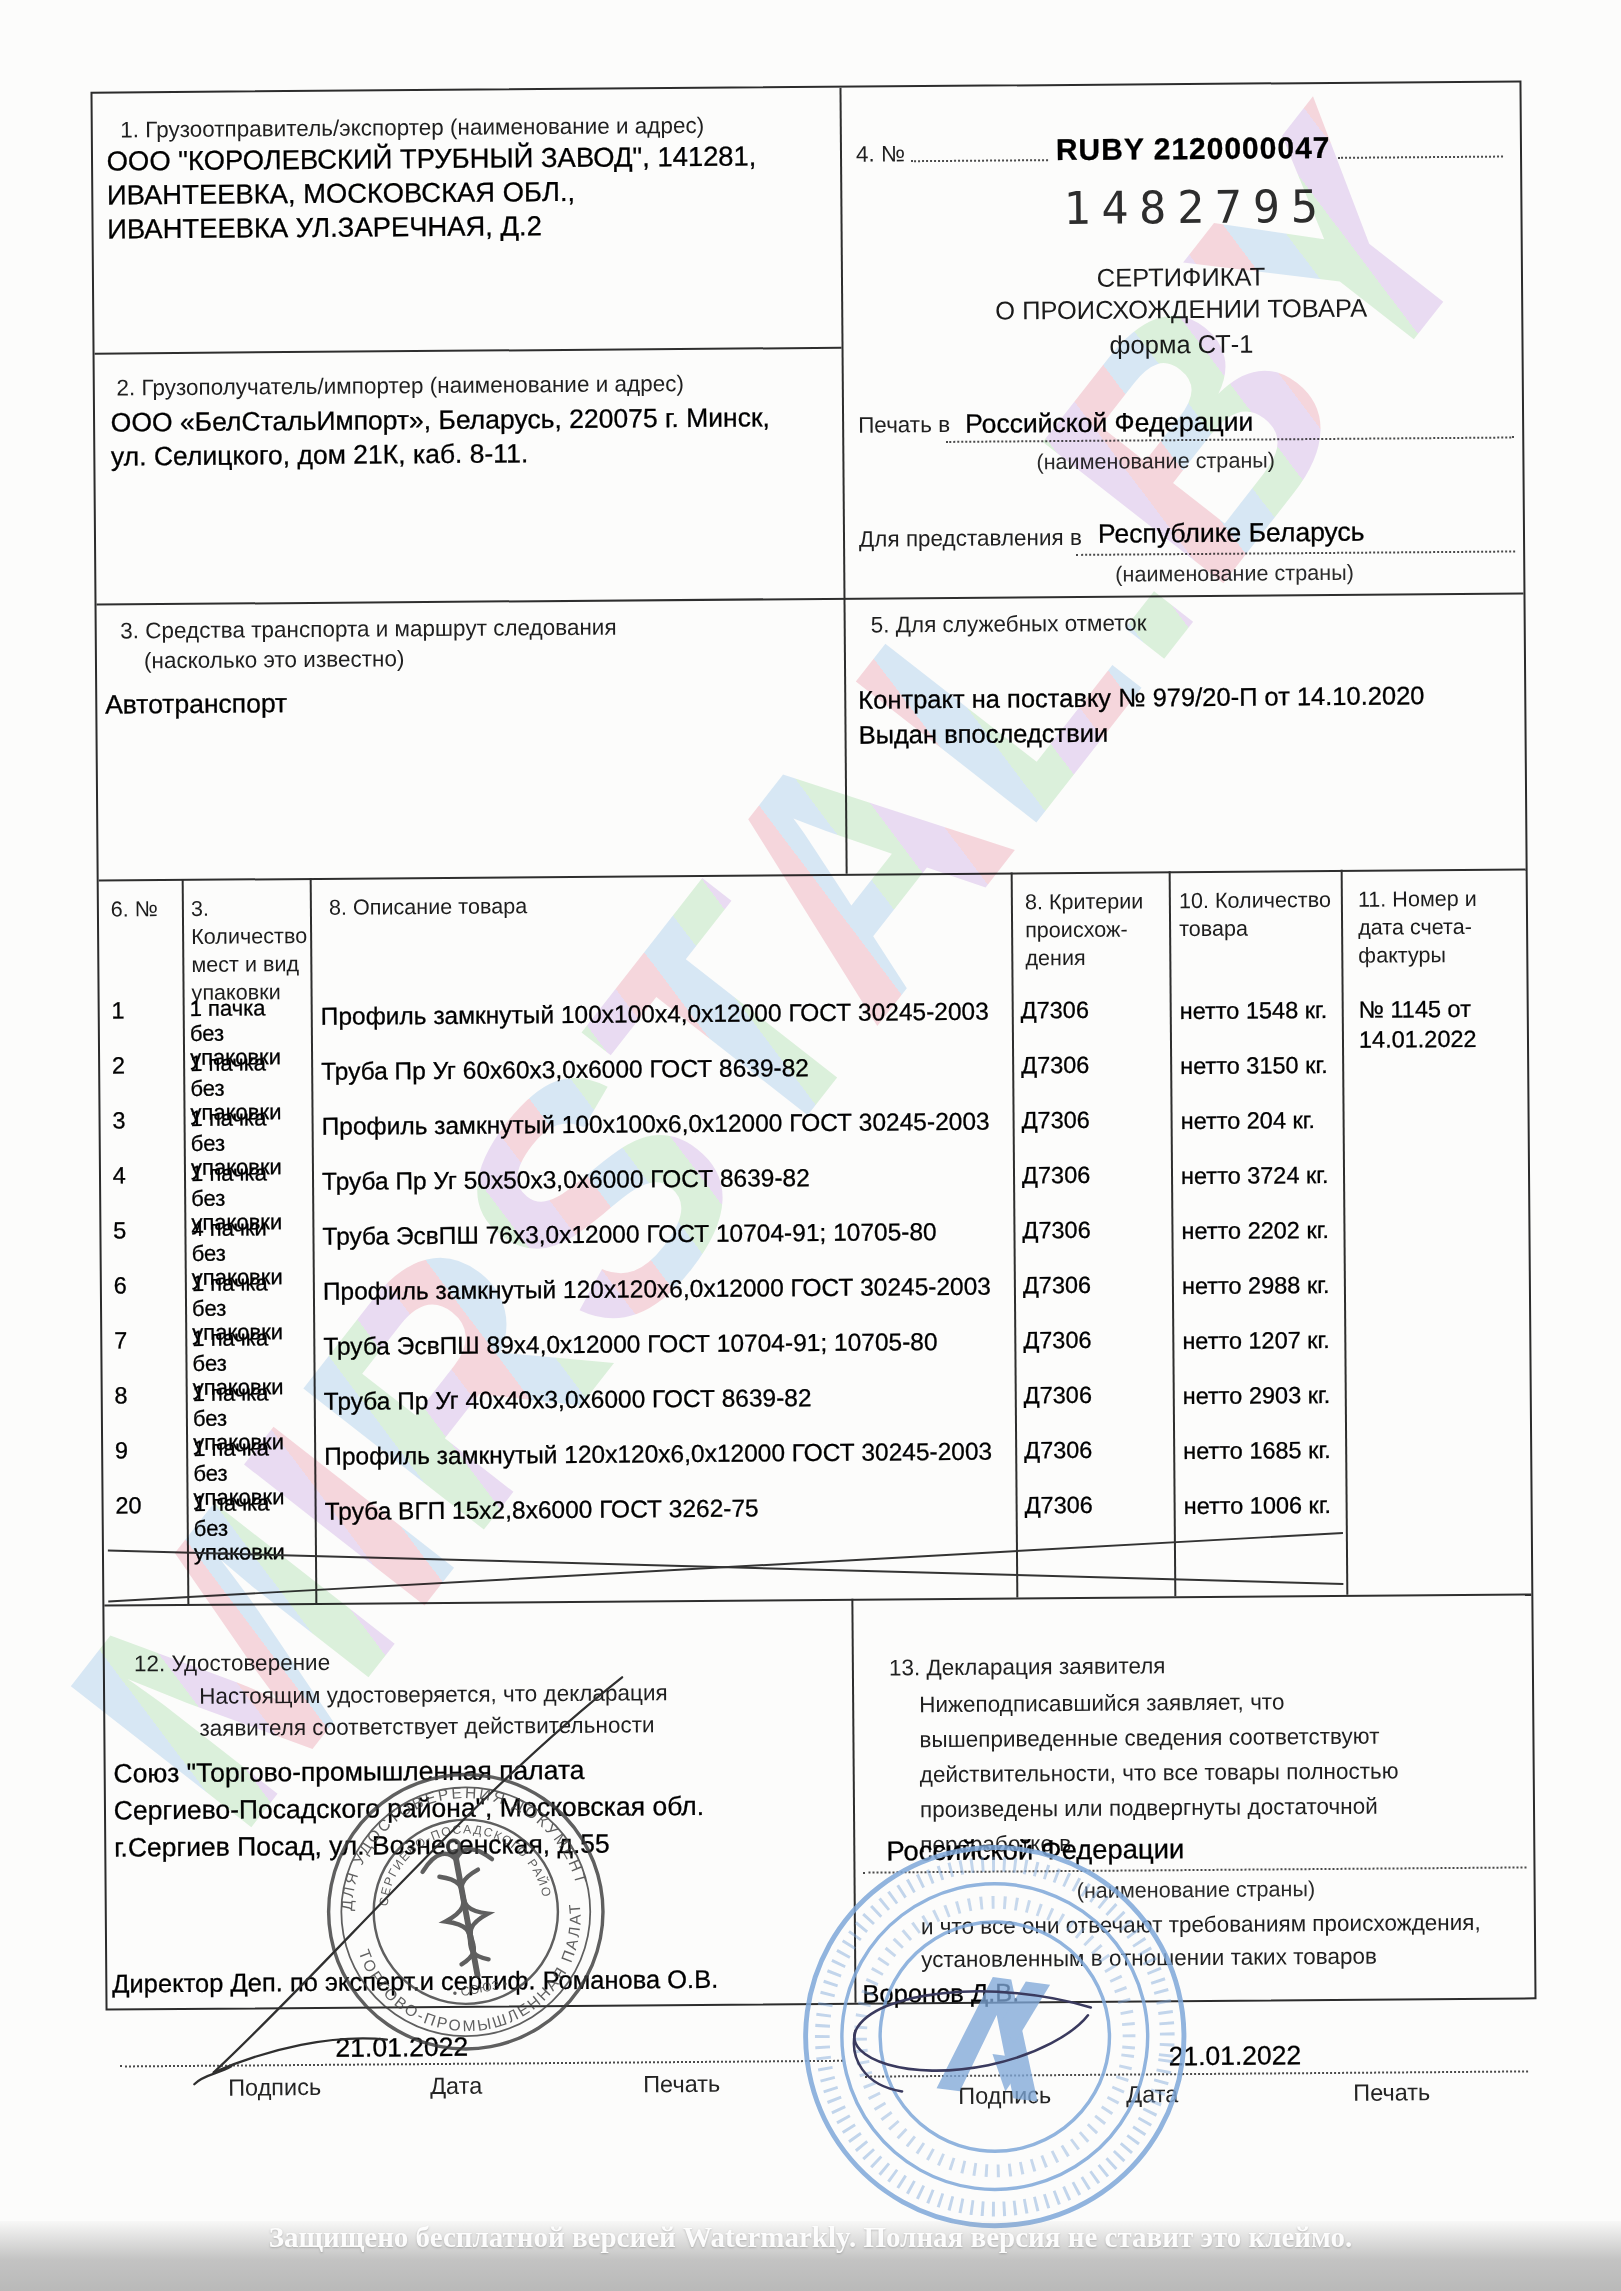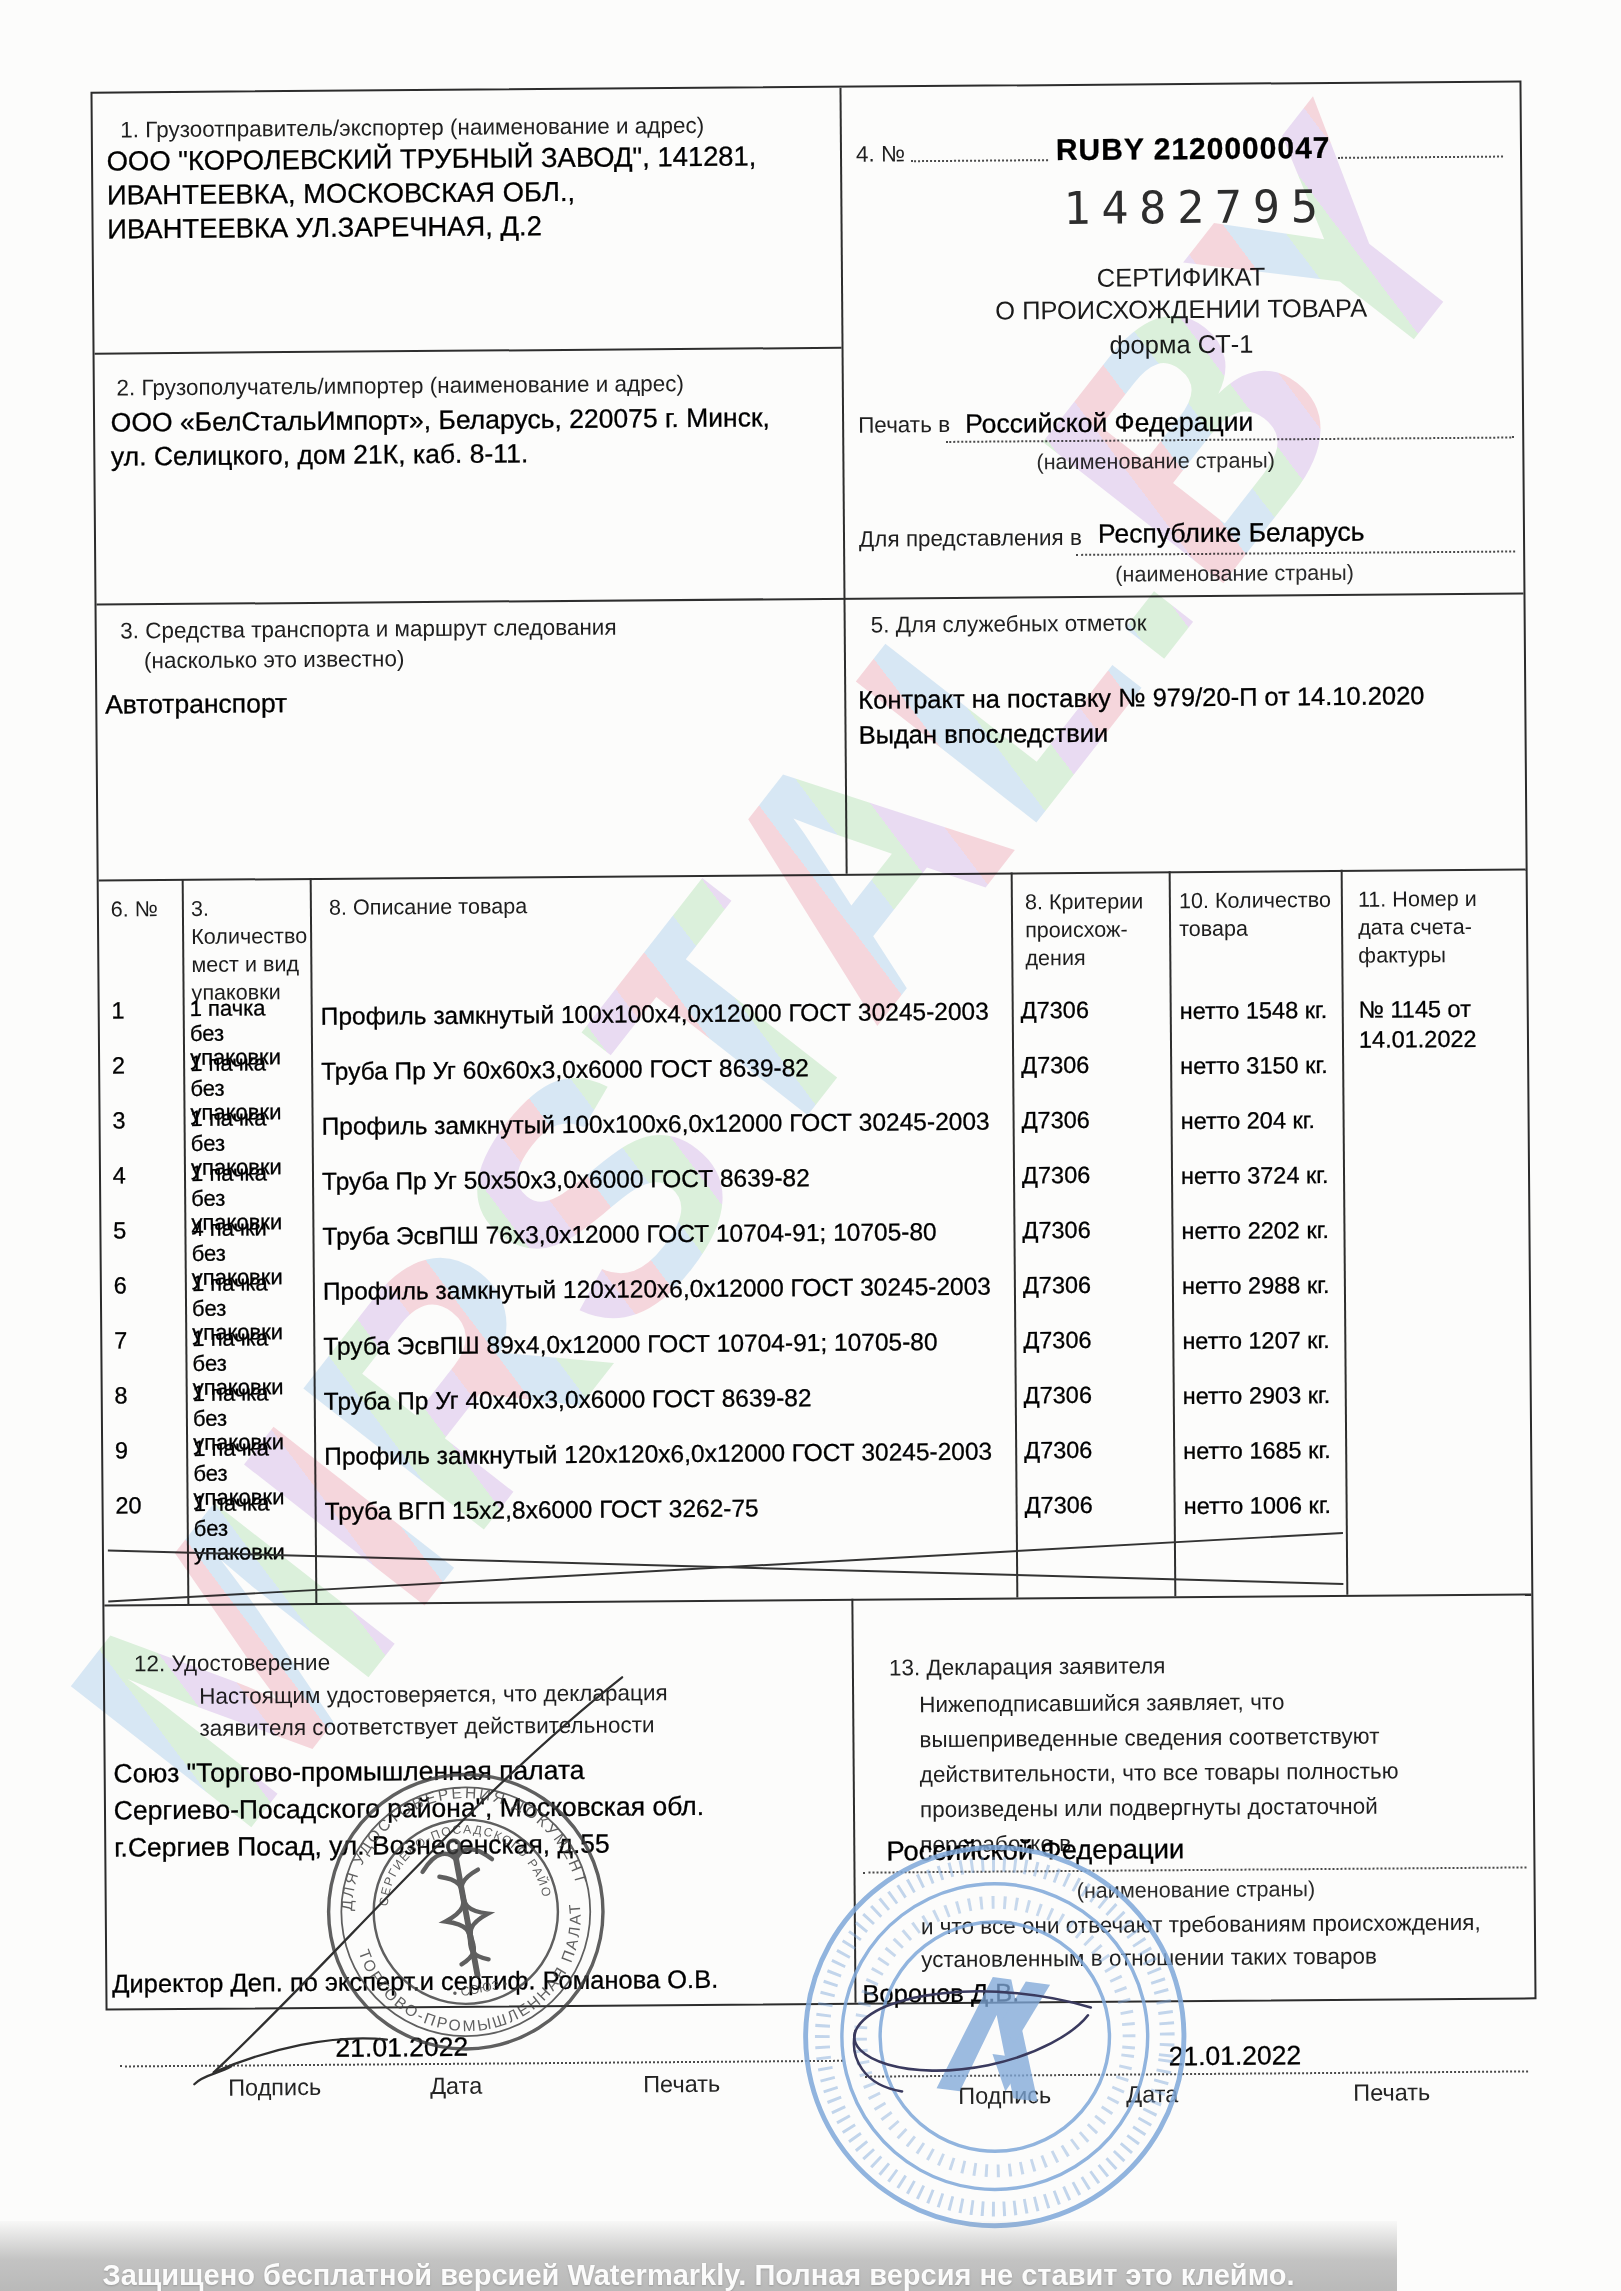--- a/index.html
+++ b/index.html
@@ -31,23 +31,23 @@
   .c-crit{position:absolute;left:921px;top:8.8px;font-size:23.5px;}
   .c-net{position:absolute;left:1080px;top:10.8px;font-size:23.5px;}
   .c-inv{position:absolute;left:1259px;top:8.8px;width:147px;font-size:23.5px;line-height:30px;}
   .siglabels{font-size:23.5px;color:#242424;text-align:center;}
   .watermark{position:absolute;left:147px;top:1568px;width:2352px;height:412px;z-index:6;
      font-size:333px;font-weight:700;white-space:nowrap;letter-spacing:3.9px;line-height:412px;
      transform:rotate(-52deg);transform-origin:0 50%;
      background:repeating-linear-gradient(105deg,#f3bac6 0 45px,#bcd9f2 45px 90px,#c3e9c4 90px 135px,#dcc3ee 135px 180px);
      -webkit-background-clip:text;background-clip:text;color:transparent;
      opacity:0.55;mix-blend-mode:multiply;pointer-events:none;}
-  .footerbar{position:absolute;left:0;bottom:0;width:1397px;height:71px;z-index:9;
+  .footerbar{position:absolute;left:0;bottom:0;width:1621px;height:71px;z-index:9;
      background:linear-gradient(180deg,rgba(170,170,170,0.05),rgba(148,148,148,0.55) 55%,rgba(140,140,140,0.6));
-     display:flex;align-items:flex-end;justify-content:center;}
+     display:flex;align-items:flex-start;justify-content:center;font-family:Liberation Serif, serif;}
   .footerbar div{font-size:29px;font-weight:700;color:rgba(255,255,255,0.96);
      text-shadow:0 1px 2px rgba(90,90,90,0.35);}
   .stamp{position:absolute;z-index:3;pointer-events:none;}
   svg text{font-family:"Liberation Sans",sans-serif;}
 </style>
 </head>
 <body>
 
 <div class="page">
 

